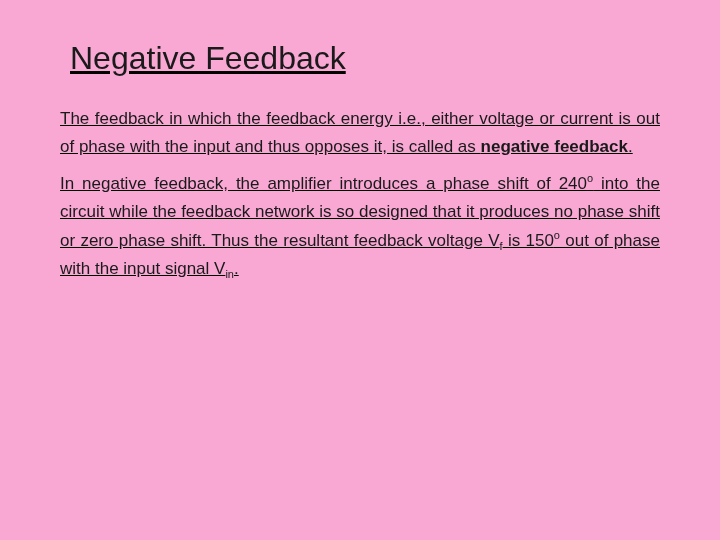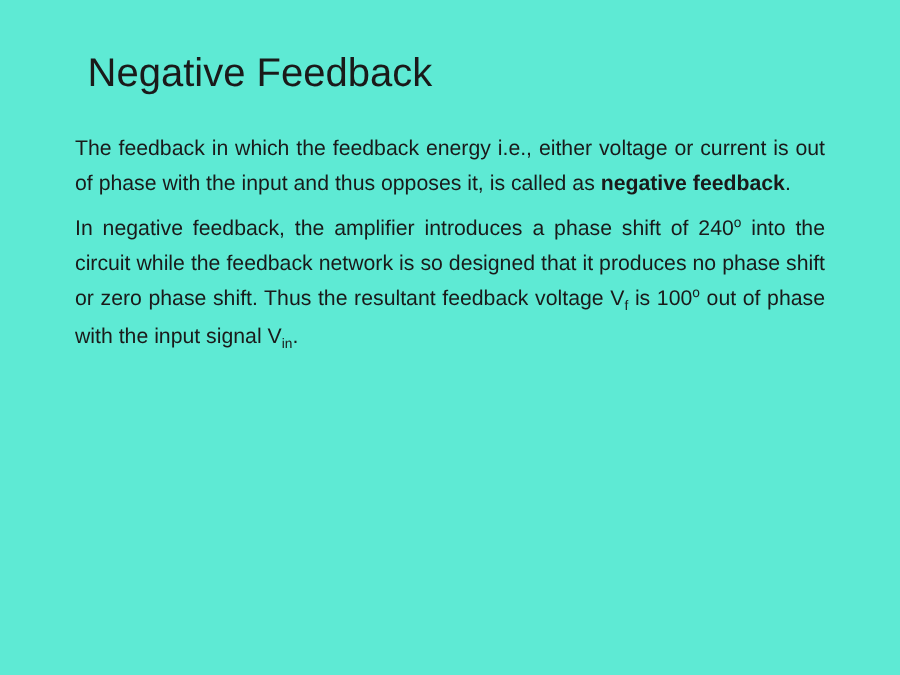--- a/index.html
+++ b/index.html
@@ -12,22 +12,23 @@
       width: 720px;
       height: 540px;
       background: #ffffff;
       font-family: 'Arial', sans-serif;
       overflow: hidden;
     }
 
     .page-container {
       width: 720px;
       height: 540px;
-      background: #5eead4;
+      background: #f9a8d4;
       padding: 40px 60px 40px 60px;
+      text-decoration: underline;
     }
 
     .title {
       font-size: 32px;
       font-weight: 400;
       color: #1a1a1a;
       margin-bottom: 28px;
       margin-left: 10px;
     }
 
@@ -61,16 +62,16 @@
 <body>
 
 <div class="page-container">
   <h1 class="title">Negative Feedback</h1>
 
   <div class="content">
     <p class="paragraph">
       <span>The feedback in which the feedback energy i.e., either voltage or current is out of phase with the input and thus opposes it, is called as </span><span class="bold-text">negative feedback</span><span>.</span>
     </p>
     <p class="paragraph">
-      <span>In negative feedback, the amplifier introduces a phase shift of 240</span><sup>o</sup><span> into the circuit while the feedback network is so designed that it produces no phase shift or zero phase shift. Thus the resultant feedback voltage V</span><sub>f</sub><span> is 100</span><sup>o</sup><span> out of phase with the input signal V</span><sub>in</sub><span>.</span>
+      <span>In negative feedback, the amplifier introduces a phase shift of 240</span><sup>o</sup><span> into the circuit while the feedback network is so designed that it produces no phase shift or zero phase shift. Thus the resultant feedback voltage V</span><sub>f</sub><span> is 150</span><sup>o</sup><span> out of phase with the input signal V</span><sub>in</sub><span>.</span>
     </p>
   </div>
 </div>
 
 </body></html>

